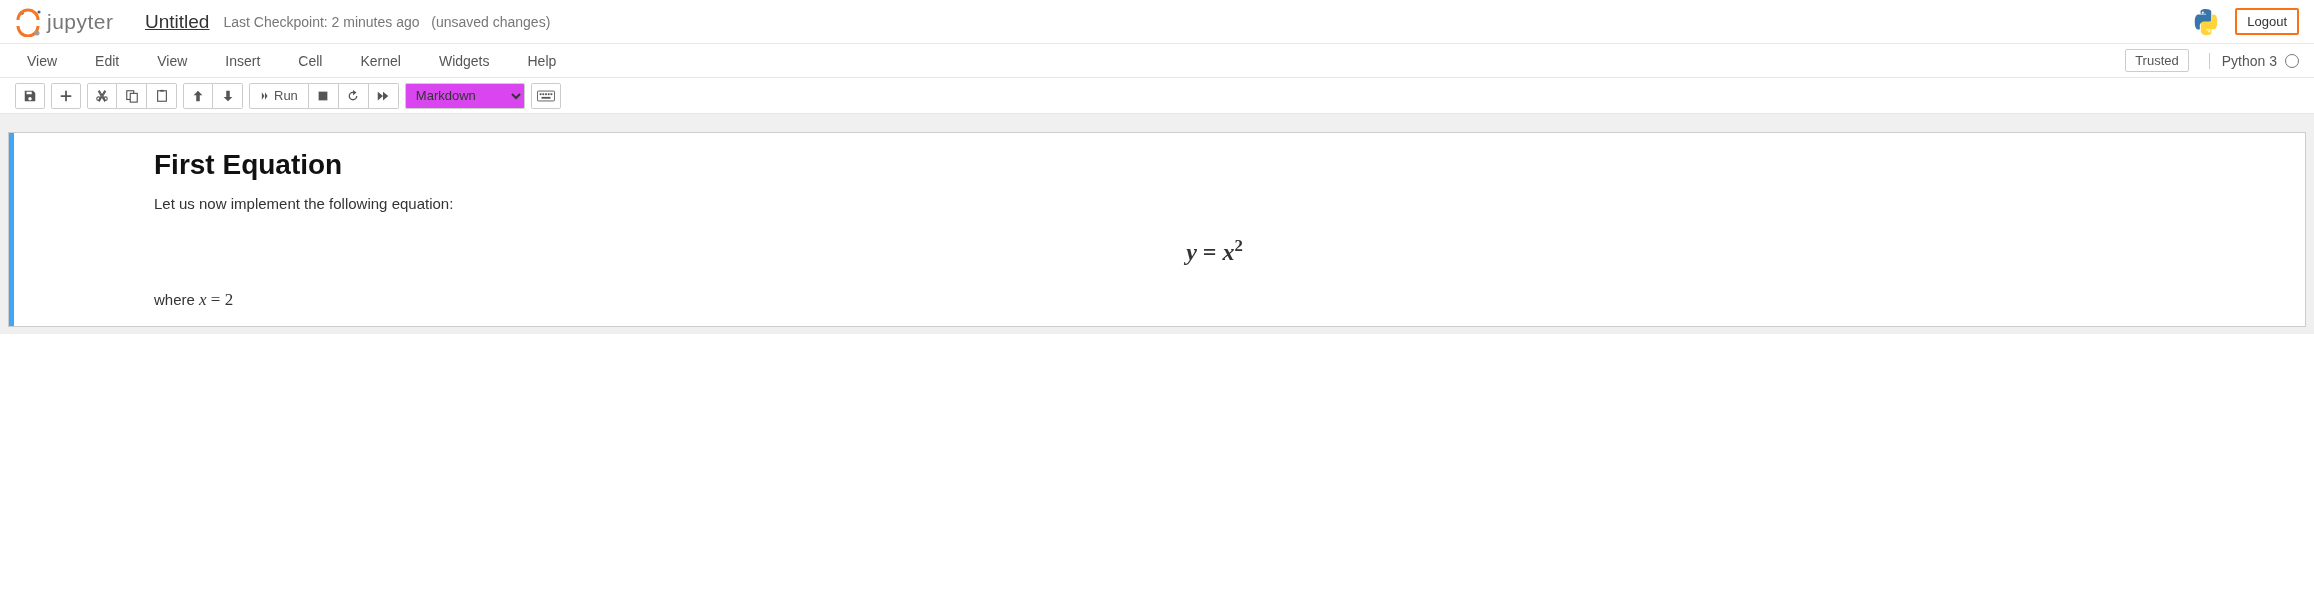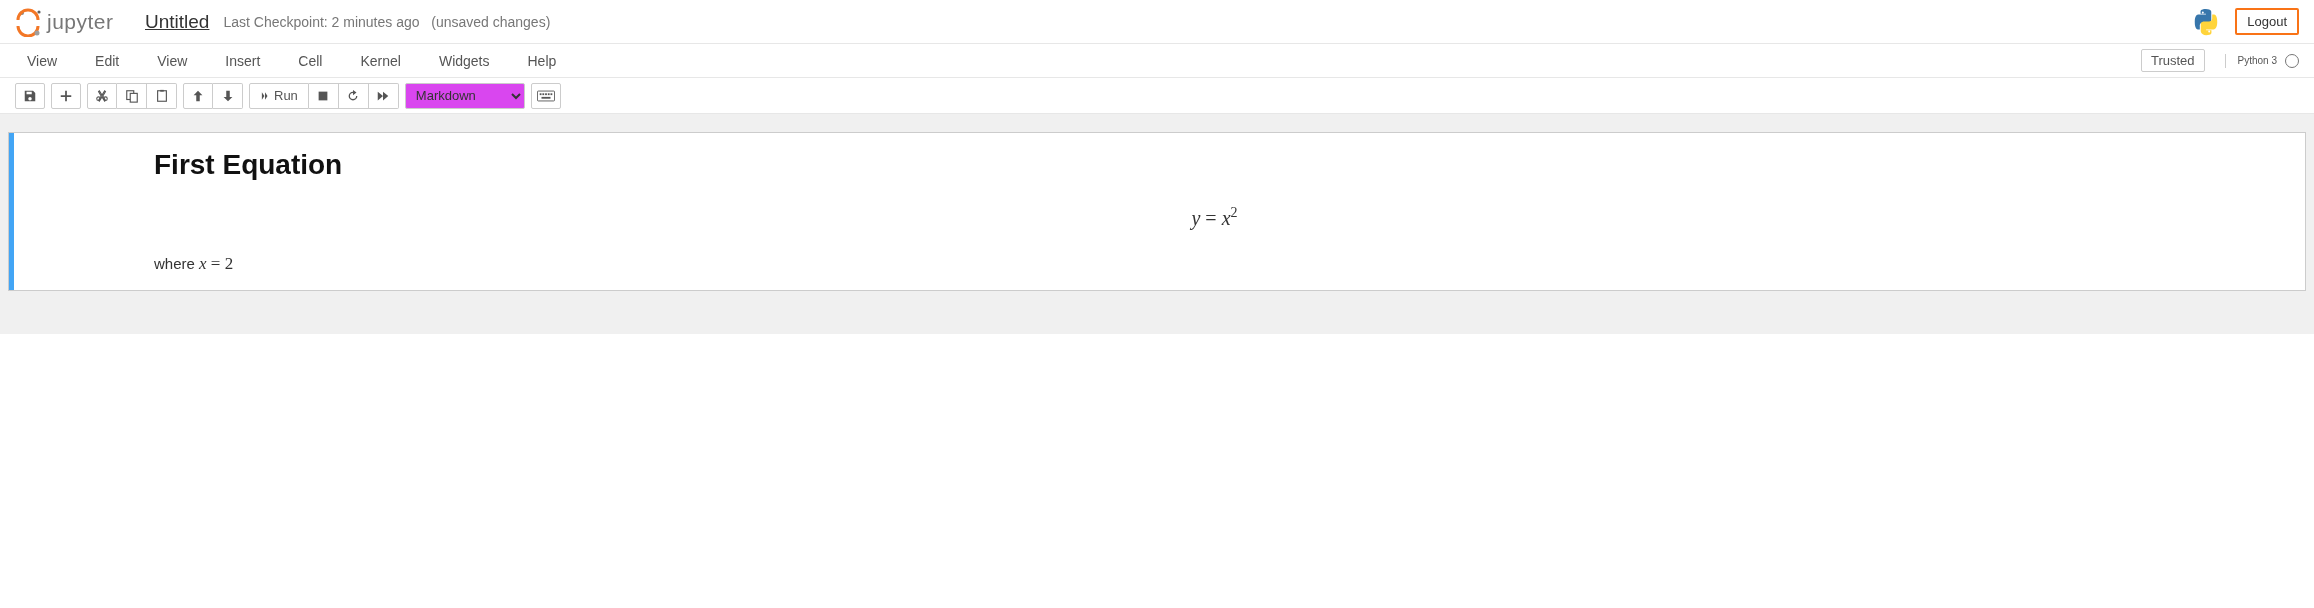--- a/index.html
+++ b/index.html
@@ -66,21 +66,21 @@
     .menubar-spacer { flex: 1; }
     .trusted {
       border: 1px solid #ccc;
       padding: 3px 9px;
       font-size: 13px;
       border-radius: 2px;
       color: #555;
       margin-right: 20px;
     }
     .kernel-name {
-      font-size: 10px;
+      font-size: 14px;
       color: #555;
       border-left: 1px solid #ccc;
       padding-left: 12px;
       display: flex;
       align-items: center;
       gap: 8px;
     }
     .kernel-indicator {
       width: 14px;
       height: 14px;
@@ -170,22 +170,23 @@
     }
     .md-p {
       font-size: 15px;
       color: #333;
       margin: 6px 0;
     }
     .math-display {
       text-align: center;
       font-family: "STIX", "Cambria Math", "Times New Roman", serif;
       font-style: italic;
-      font-size: 20px;
+      font-size: 24px;
       margin: 24px 0;
+      font-weight: bold;
     }
     .math-display sup { font-size: 0.7em; vertical-align: super; font-style: normal;}
     .math-inline {
       font-family: "STIX", "Cambria Math", "Times New Roman", serif;
       font-style: italic;
       font-size: 17px;
     }
     .icon-svg { width: 14px; height: 14px; fill: #555; }
   </style>
 </head>
@@ -324,20 +325,21 @@
     </button>
   </div>
 </div>
 
 <div class="notebook-area">
   <div class="notebook-inner">
     <div class="cell">
       <div class="prompt-area"></div>
       <div class="cell-content">
         <h1 class="md-h1">First Equation</h1>
+        <p class="md-p">Let us now implement the following equation:</p>
         <div class="math-display">
           <span>y</span><span style="font-style:normal"> = </span><span>x</span><sup>2</sup>
         </div>
         <p class="md-p">
           <span>where </span><span class="math-inline">x</span><span class="math-inline" style="font-style:normal"> = </span><span class="math-inline" style="font-style:normal">2</span>
         </p>
       </div>
     </div>
   </div>
 </div>

